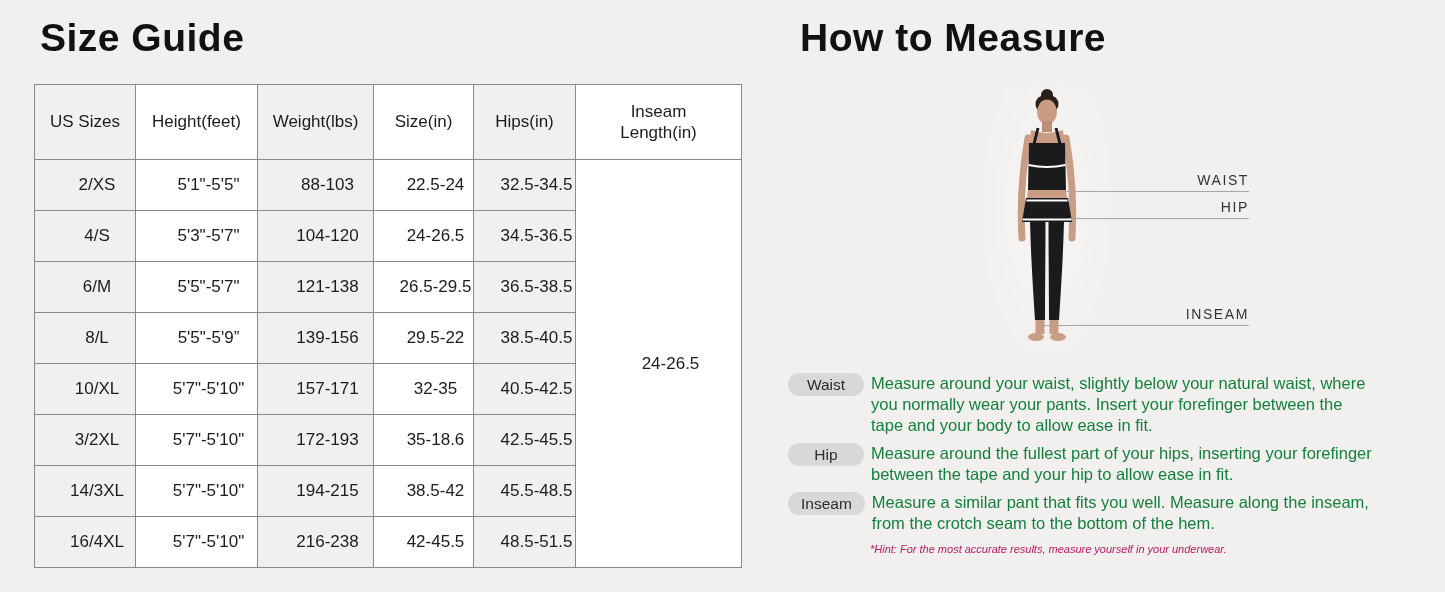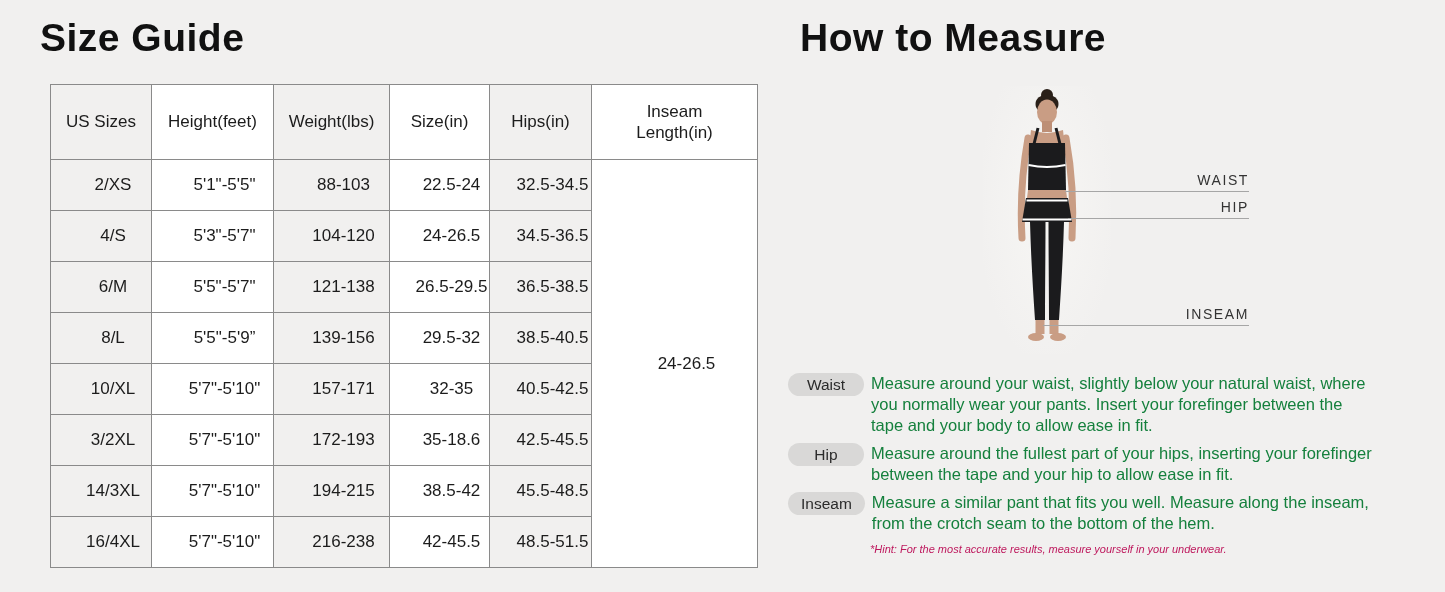--- a/index.html
+++ b/index.html
@@ -12,21 +12,21 @@
   
   .big-title {
     position:absolute; top:16px;
     font-size:39px; font-weight:bold; letter-spacing:0.5px; color:#111;
   }
   #size-guide-title { left:40px; }
   #how-to-measure-title { left:759px;margin-left:41px; }
 
   
   table.size-chart {
-    position:absolute; left:50px; top:84px;
+    position:absolute; left:34px; top:84px;
     border-collapse:collapse; table-layout:fixed;
   }
   .size-chart th, .size-chart td {
     border:1px solid #8a8a8a; text-align:center; vertical-align:middle;
     font-size:17px; font-weight:normal; color:#1c1c1c;
   }
   .size-chart thead th { height:75px; }
   .size-chart tbody td { height:51px;padding-left:24px; }
   .size-chart th:nth-child(even), .size-chart td:nth-child(even) { background:#ffffff; }
   .size-chart th:nth-child(odd),  .size-chart td:nth-child(odd)  { background:transparent; }
@@ -115,21 +115,21 @@
         <td>6/M</td>
         <td>5'5"-5'7"</td>
         <td>121-138</td>
         <td>26.5-29.5</td>
         <td>36.5-38.5</td>
       </tr>
       <tr>
         <td>8/L</td>
         <td>5'5"-5'9”</td>
         <td>139-156</td>
-        <td>29.5-32</td>
+        <td>29.5-22</td>
         <td>38.5-40.5</td>
       </tr>
       <tr>
         <td>10/XL</td>
         <td>5'7"-5'10"</td>
         <td>157-171</td>
         <td>32-35</td>
         <td>40.5-42.5</td>
       </tr>
       <tr>

